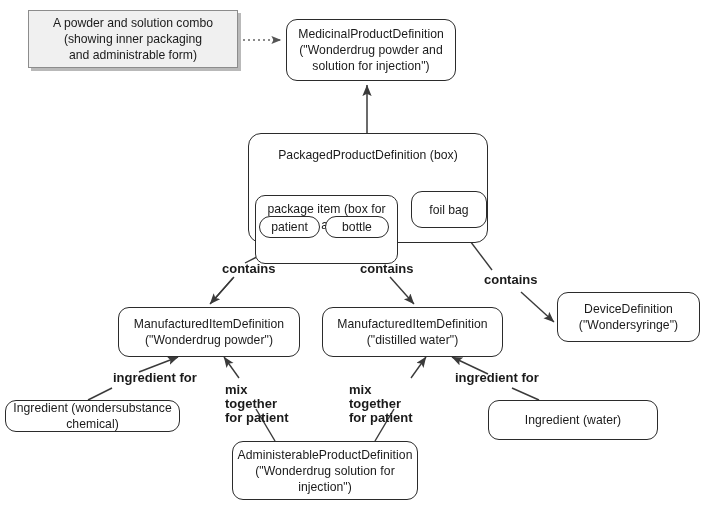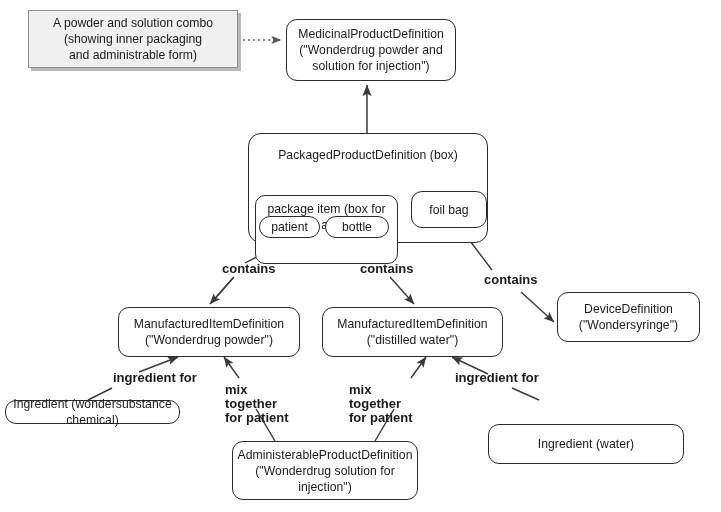--- a/index.html
+++ b/index.html
@@ -158,26 +158,26 @@
   <div class="node" style="left:322px; top:307px; width:181px; height:50px;">
     <span class="txt" style="white-space:pre-line;">ManufacturedItemDefinition
 ("distilled water")</span>
   </div>
 
   <div class="node" style="left:557px; top:292px; width:143px; height:50px;text-align:center;">
     <span class="txt" style="white-space:pre-line;">DeviceDefinition
 ("Wondersyringe")</span>
   </div>
 
-  <div class="node" style="left:5px; top:400px; width:175px; height:24px;">
+  <div class="node" style="left:5px; top:400px; width:175px; height:32px;">
     <span class="txt" style="white-space:pre-line;">Ingredient (wondersubstance
 chemical)</span>
   </div>
 
-  <div class="node" style="left:488px; top:400px; width:196px; height:40px;margin-top:24px;">
+  <div class="node" style="left:488px; top:400px; width:170px; height:40px;">
     <span class="txt">Ingredient (water)</span>
   </div>
 
   <div class="node" style="left:232px; top:441px; width:186px; height:59px;">
     <span class="txt" style="white-space:pre-line;">AdministerableProductDefinition
 ("Wonderdrug solution for
 injection")</span>
   </div>
 
   <div class="elabel" style="left:222px; top:262px; width:52px;">contains</div>

